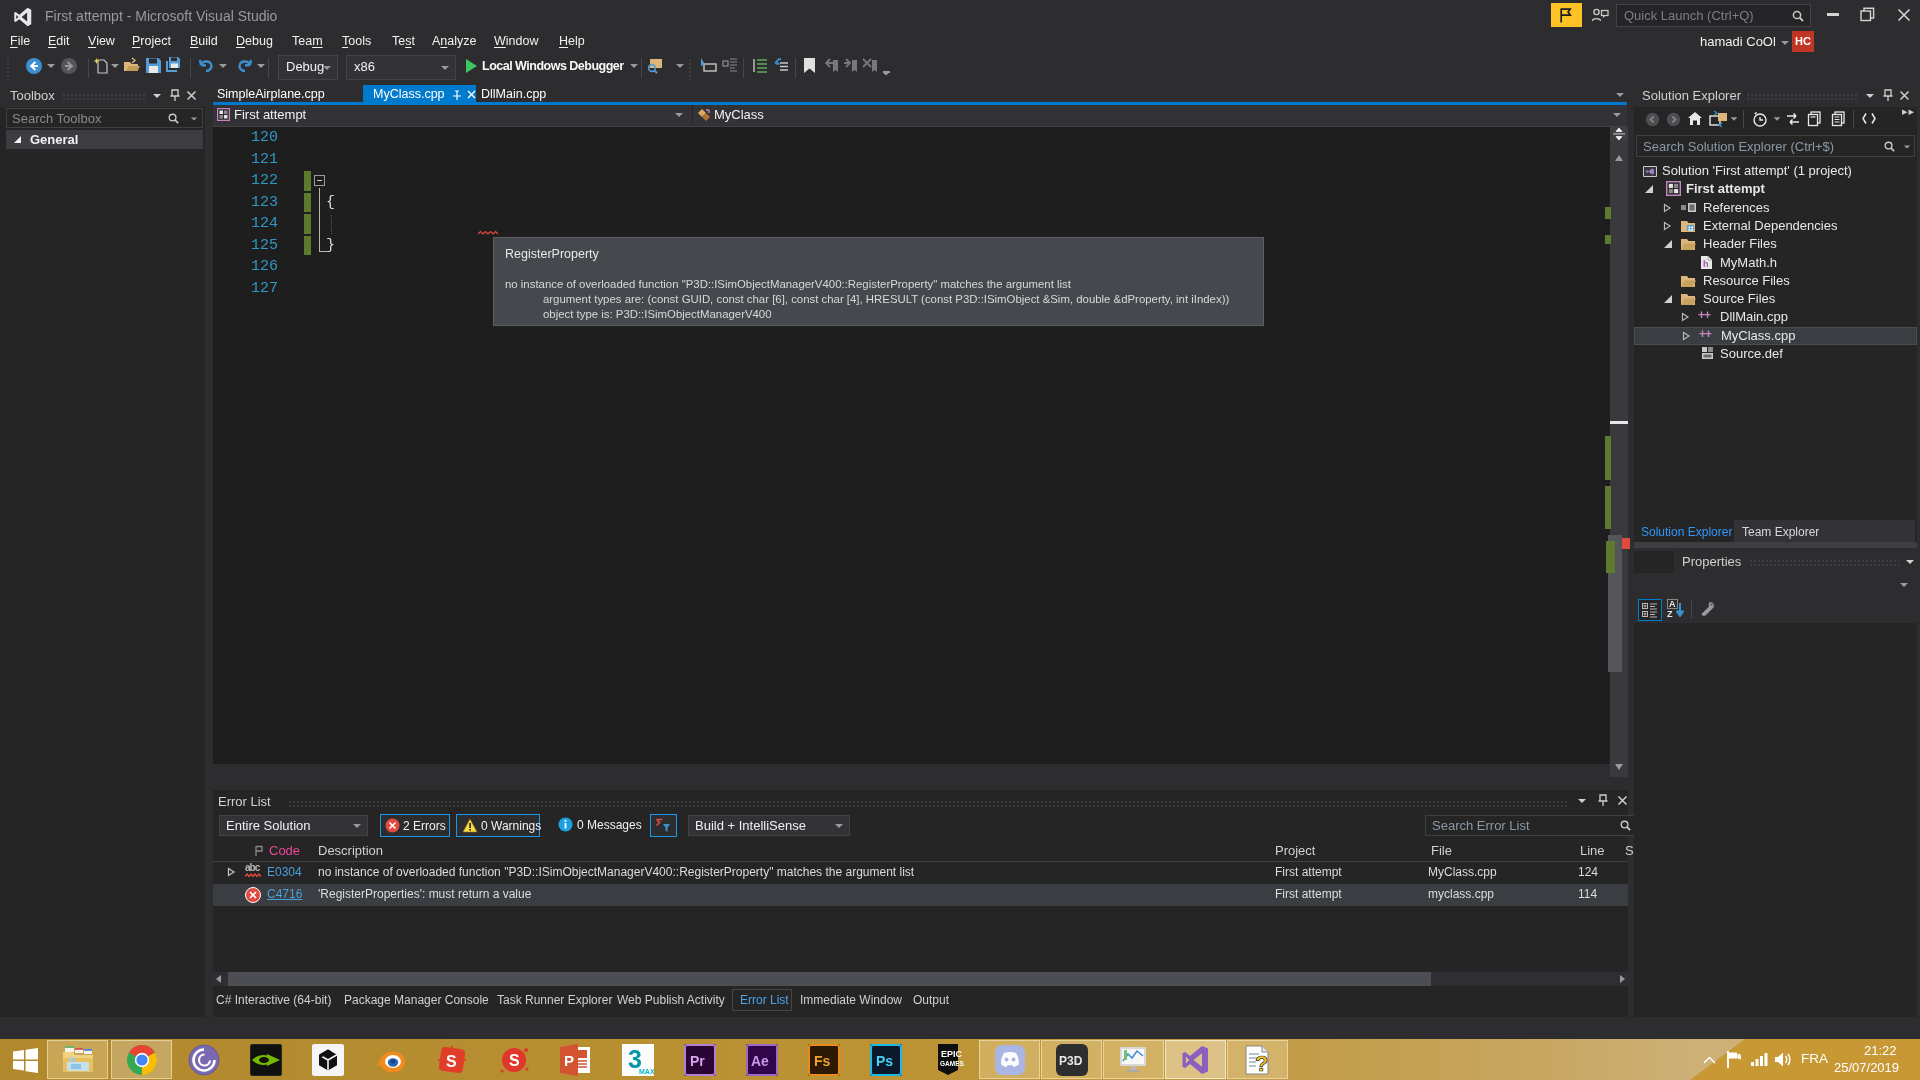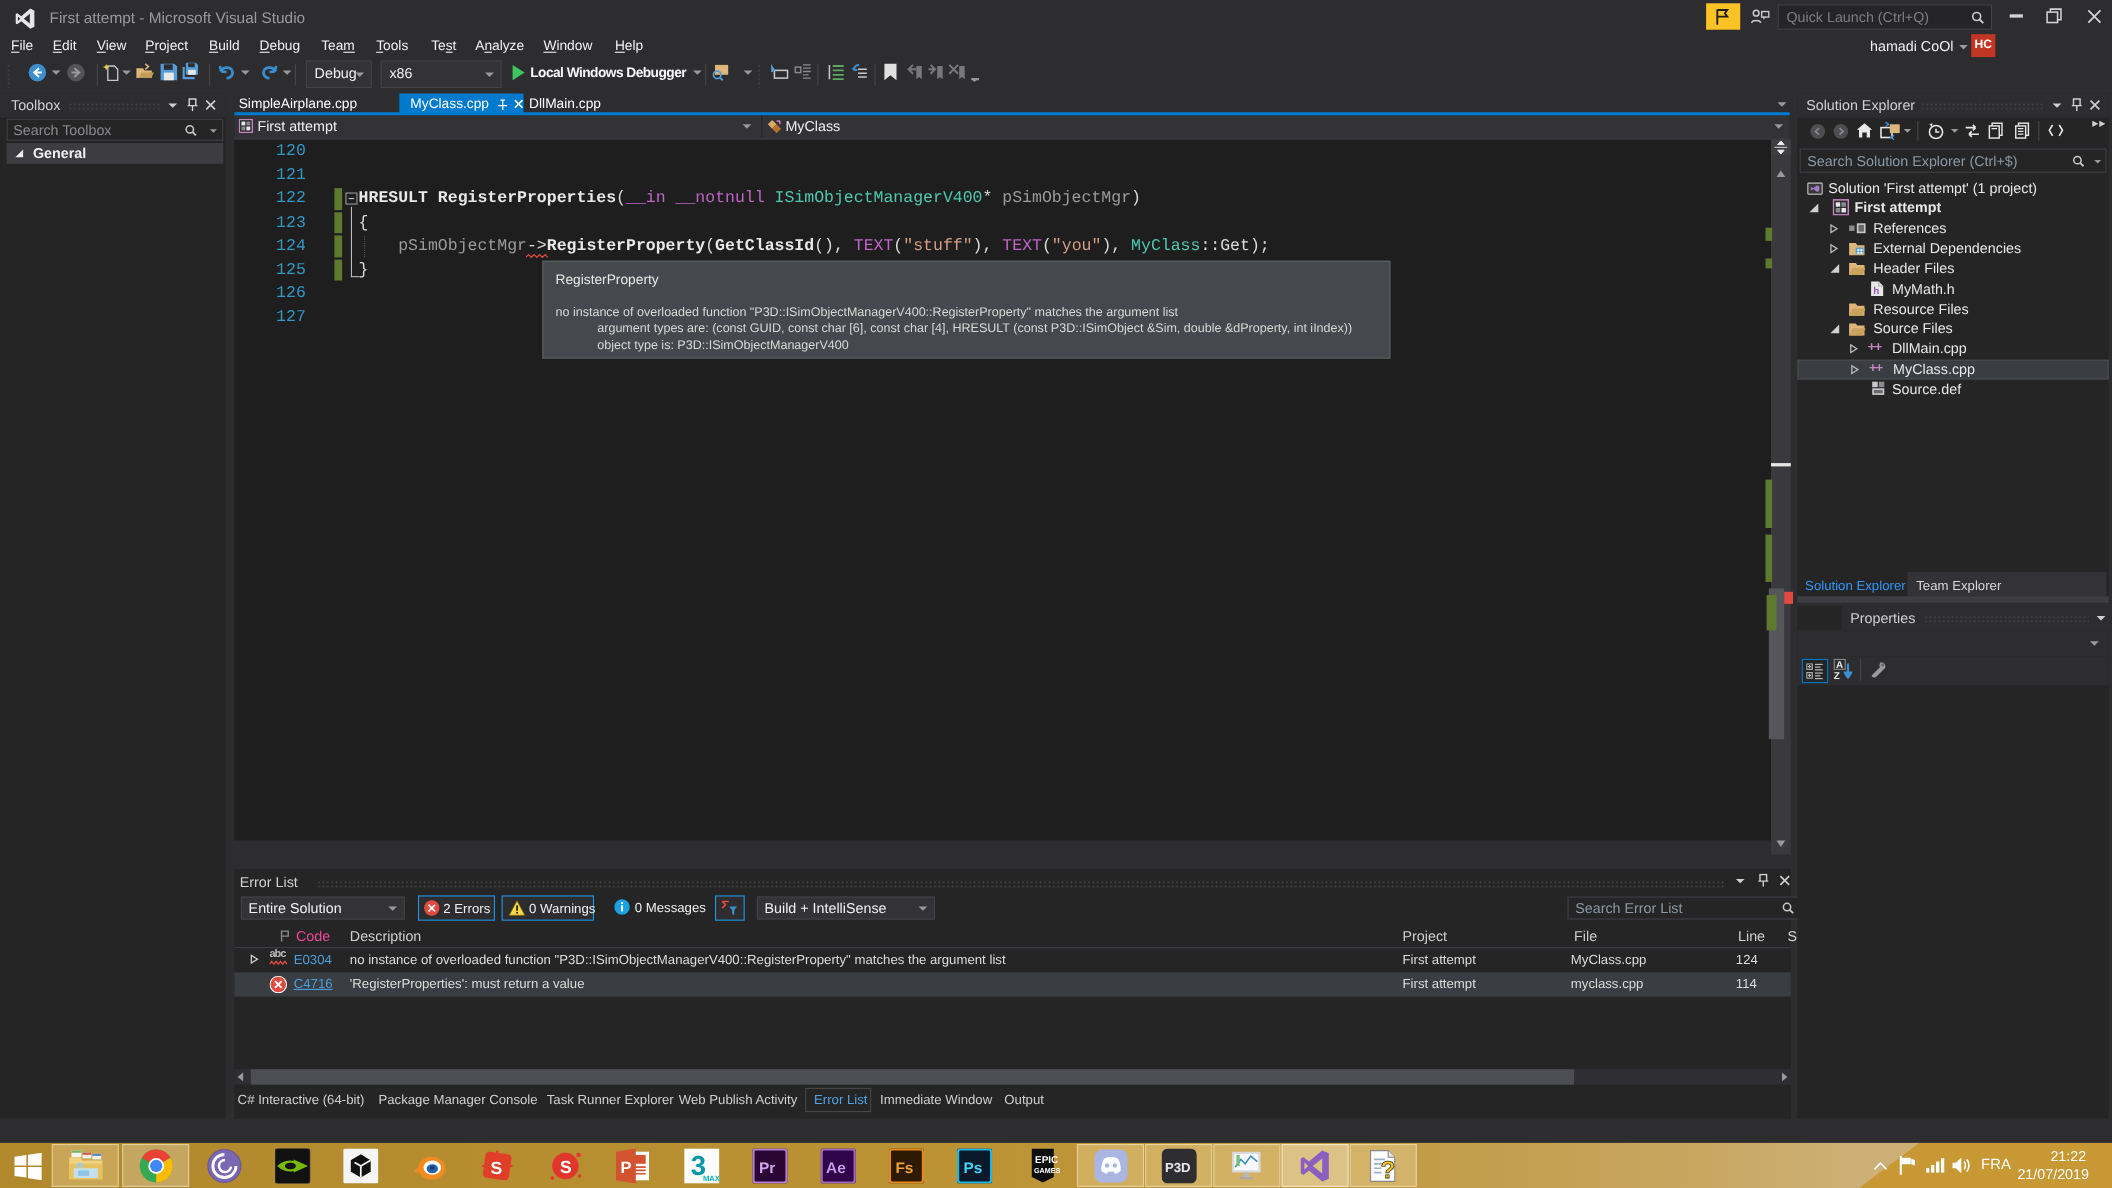--- a/index.html
+++ b/index.html
@@ -294,23 +294,21 @@
     <div class="abs" style="left:90.5px;top:87px;width:7px;height:19.5px;background:#5e7a2f;"></div>
     <div class="abs" style="left:90.5px;top:108.5px;width:7px;height:19.5px;background:#5e7a2f;"></div>
 
     <div class="abs" style="left:101px;top:48px;width:11px;height:11px;border:1px solid #999a9d;background:#1e1e1e;">
       <div style="position:absolute;left:2px;top:4px;width:5px;height:1px;background:#c8c8c8;"></div>
     </div>
 
     <div class="abs" style="left:106px;top:61px;width:1px;height:64px;background:#b8b8b8;"></div>
     <div class="abs" style="left:106px;top:124px;width:8px;height:1px;background:#b8b8b8;"></div>
     <div class="abs" style="left:118px;top:88px;width:1px;height:19px;border-left:1px dotted #5a5a5a;"></div>
-    <div class="cl" style="top:43px;left:113px;"><span class="fn">HRESULT</span> <span class="fn">RegisterProperties</span>(<span class="kw">__in</span> <span class="kw">__notnull</span> <span class="ty">ISimObjectManagerV400</span>* <span class="gy">pSimObjectMgr</span>)</div>
     <div class="cl" style="top:64.5px;left:113px;">{</div>
-    <div class="cl" style="top:86px;left:113px;">    <span class="gy">pSimObjectMgr</span>-&gt;<span class="fn">RegisterProperty</span>(<span class="fn">GetClassId</span>(), <span class="kw">TEXT</span>(<span class="st">"stuff"</span>), <span class="kw">TEXT</span>(<span class="st">"you"</span>), <span class="ty">MyClass</span>::Get);</div>
     <div class="cl" style="top:107.5px;left:113px;">}</div>
 
     <svg class="abs" style="left:265px;top:104px;" width="21" height="4" viewBox="0 0 21 4">
       <path d="M0 3 L2.5 0.5 L5 3 L7.5 0.5 L10 3 L12.5 0.5 L15 3 L17.5 0.5 L20 3" stroke="#e04a3f" stroke-width="1.2" fill="none"></path>
     </svg>
   </div>
   <div class="abs" id="vscroll">
     <div class="abs" style="left:0;top:0px;width:18px;height:14px;background:#3e3e42;">
       <svg style="position:absolute;left:3px;top:1px;" width="12" height="12" viewBox="0 0 12 12">
           <path d="M6 0 L9 3.5 L3 3.5 Z M6 12 L9 8.5 L3 8.5 Z M0 5.9 L12 5.9" stroke="#f1f1f1" fill="#f1f1f1" stroke-width="0.8"></path>
@@ -842,15 +840,15 @@
         <rect x="4.5" y="7" width="3" height="7" fill="#fff"></rect>
         <rect x="9" y="4" width="3" height="10" fill="#fff"></rect>
         <rect x="13.5" y="1" width="3" height="13" fill="#fff"></rect>
       </svg>
     <svg class="abs" style="left:1774px;top:12px;" width="19" height="17" viewBox="0 0 19 17">
         <path d="M1 6 L4 6 L9 1.5 L9 15.5 L4 11 L1 11 Z" fill="#fff"></path>
         <path d="M11.5 5 C13 7 13 10 11.5 12 M14 3 C16.5 6 16.5 11 14 14" stroke="#fff" stroke-width="1.5" fill="none"></path>
       </svg>
     <span class="abs" style="left:1801px;top:12px;font-size:13.5px;color:#fff;">FRA</span>
     <span class="abs" style="left:1864px;top:4px;font-size:13px;color:#fff;">21:22</span>
-    <span class="abs" style="left:1834px;top:21px;font-size:13px;color:#fff;">21/07/2019</span>
+    <span class="abs" style="left:1834px;top:21px;font-size:13px;color:#fff;">25/07/2019</span>
   </div>
 </div>
 
 </body></html>

